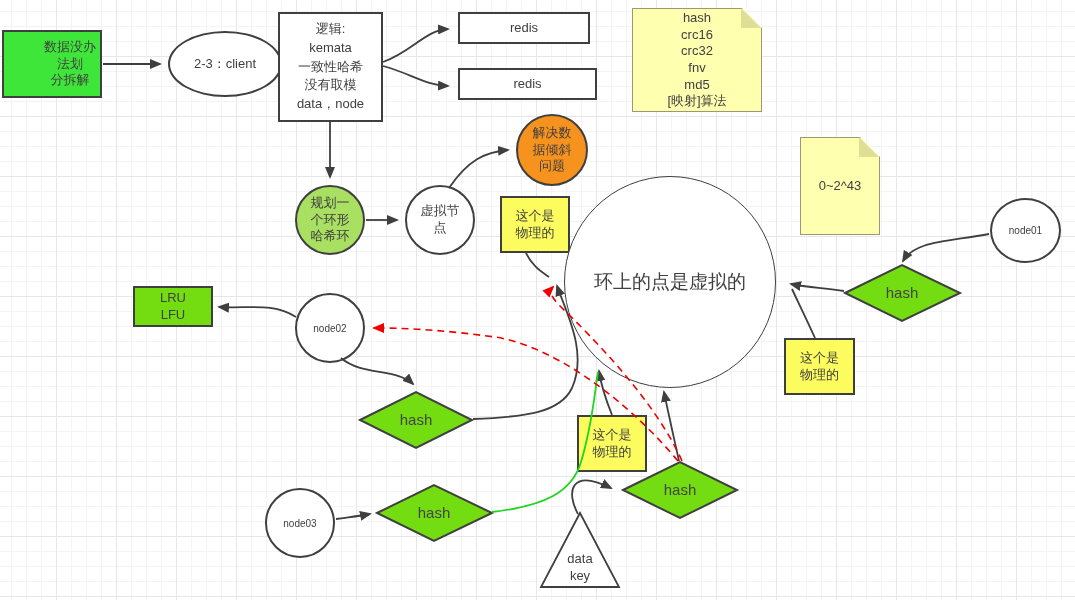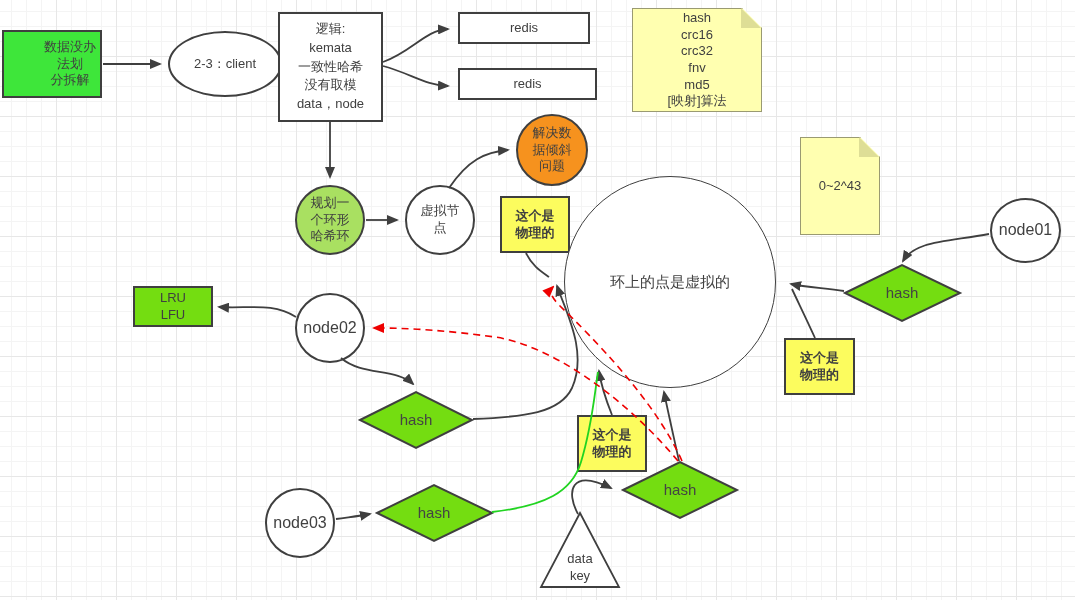--- a/index.html
+++ b/index.html
@@ -29,25 +29,25 @@
   }
   .shape{position:absolute;box-sizing:border-box;display:flex;align-items:center;justify-content:center;text-align:center;z-index:1;}
   .lbl{white-space:pre-line;font-size:13px;line-height:1.3;color:#404040;}
   .rect{border:2px solid var(--line);}
   .circle{border:2px solid var(--line);border-radius:50%;background:#fff;}
   .ellipse{border:2px solid var(--line);border-radius:50%;background:#fff;}
   .note{background:var(--note_yellow);border:1px solid #9a9a72;
         clip-path:polygon(0 0, calc(100% - 20px) 0, 100% 20px, 100% 100%, 0 100%);}
   .fold{position:absolute;width:20px;height:20px;background:var(--fold);
         clip-path:polygon(0 0, 100% 100%, 0 100%);z-index:2;}
-  .ybox{background:var(--yellow);border:2px solid var(--line);font-weight:bold;}
+  .ybox{background:var(--yellow);border:2px solid var(--line);}
   .overlay{position:absolute;left:0;top:0;z-index:2;pointer-events:none;}
   .floatlbl{position:absolute;z-index:3;display:flex;align-items:center;justify-content:center;text-align:center;}
   .hashlbl{font-size:15px;color:#444;}
-  .nodelbl{font-size:16px;}
+  .nodelbl{font-size:10px;}
   .diamond{fill:var(--yellow_green);stroke:var(--line);stroke-width:2;}
   .tri{fill:#ffffff;stroke:var(--line);stroke-width:1.8;}
   .conn{fill:none;stroke:var(--line);stroke-width:1.8;}
   .conn-red{fill:none;stroke:var(--red);stroke-width:1.6;stroke-dasharray:7 5;}
   .conn-green{fill:none;stroke:var(--green_line);stroke-width:1.8;}
 </style>
 </head>
 <body>
 
 <div class="stage">
@@ -103,21 +103,21 @@
     <span class="lbl">虚拟节
 点</span>
   </div>
 
   <div class="shape ybox" style="left:500px;top:196px;width:70px;height:57px;">
     <span class="lbl">这个是
 物理的</span>
   </div>
 
   <div class="shape circle" style="left:564px;top:176px;width:212px;height:212px;border-width:1.5px;">
-    <span class="lbl" style="font-size:15px;">环上的点是虚拟的</span>
+    <span class="lbl" style="font-size:19px;">环上的点是虚拟的</span>
   </div>
 
   <div class="shape note" style="left:800px;top:137px;width:80px;height:98px;">
     <span class="lbl">0~2^43</span>
   </div>
   <div class="fold" style="left:859px;top:137px;"></div>
 
   <div class="shape circle" style="left:990px;top:198px;width:71px;height:65px;">
     <span class="lbl nodelbl">node01</span>
   </div>

